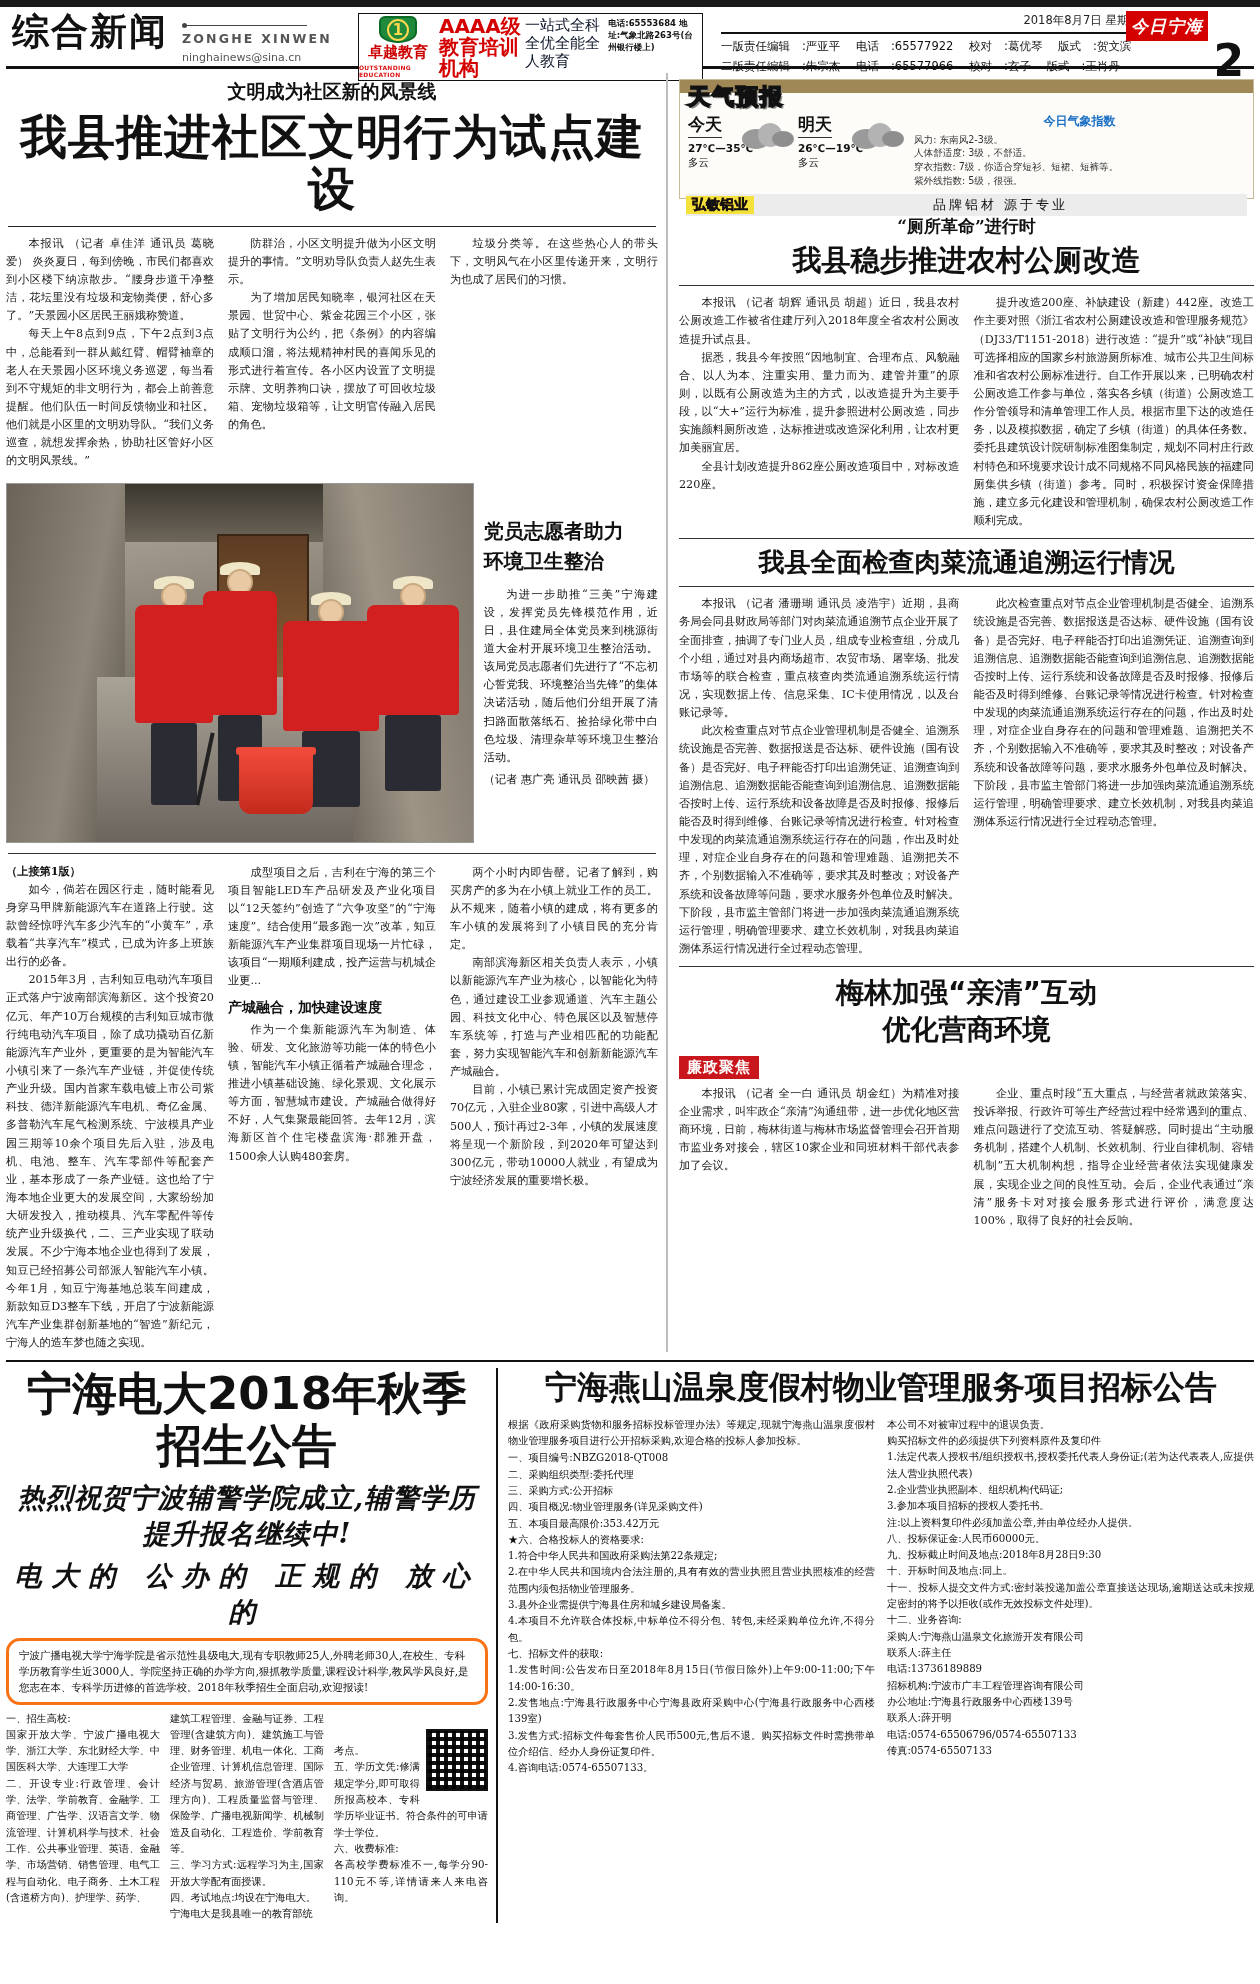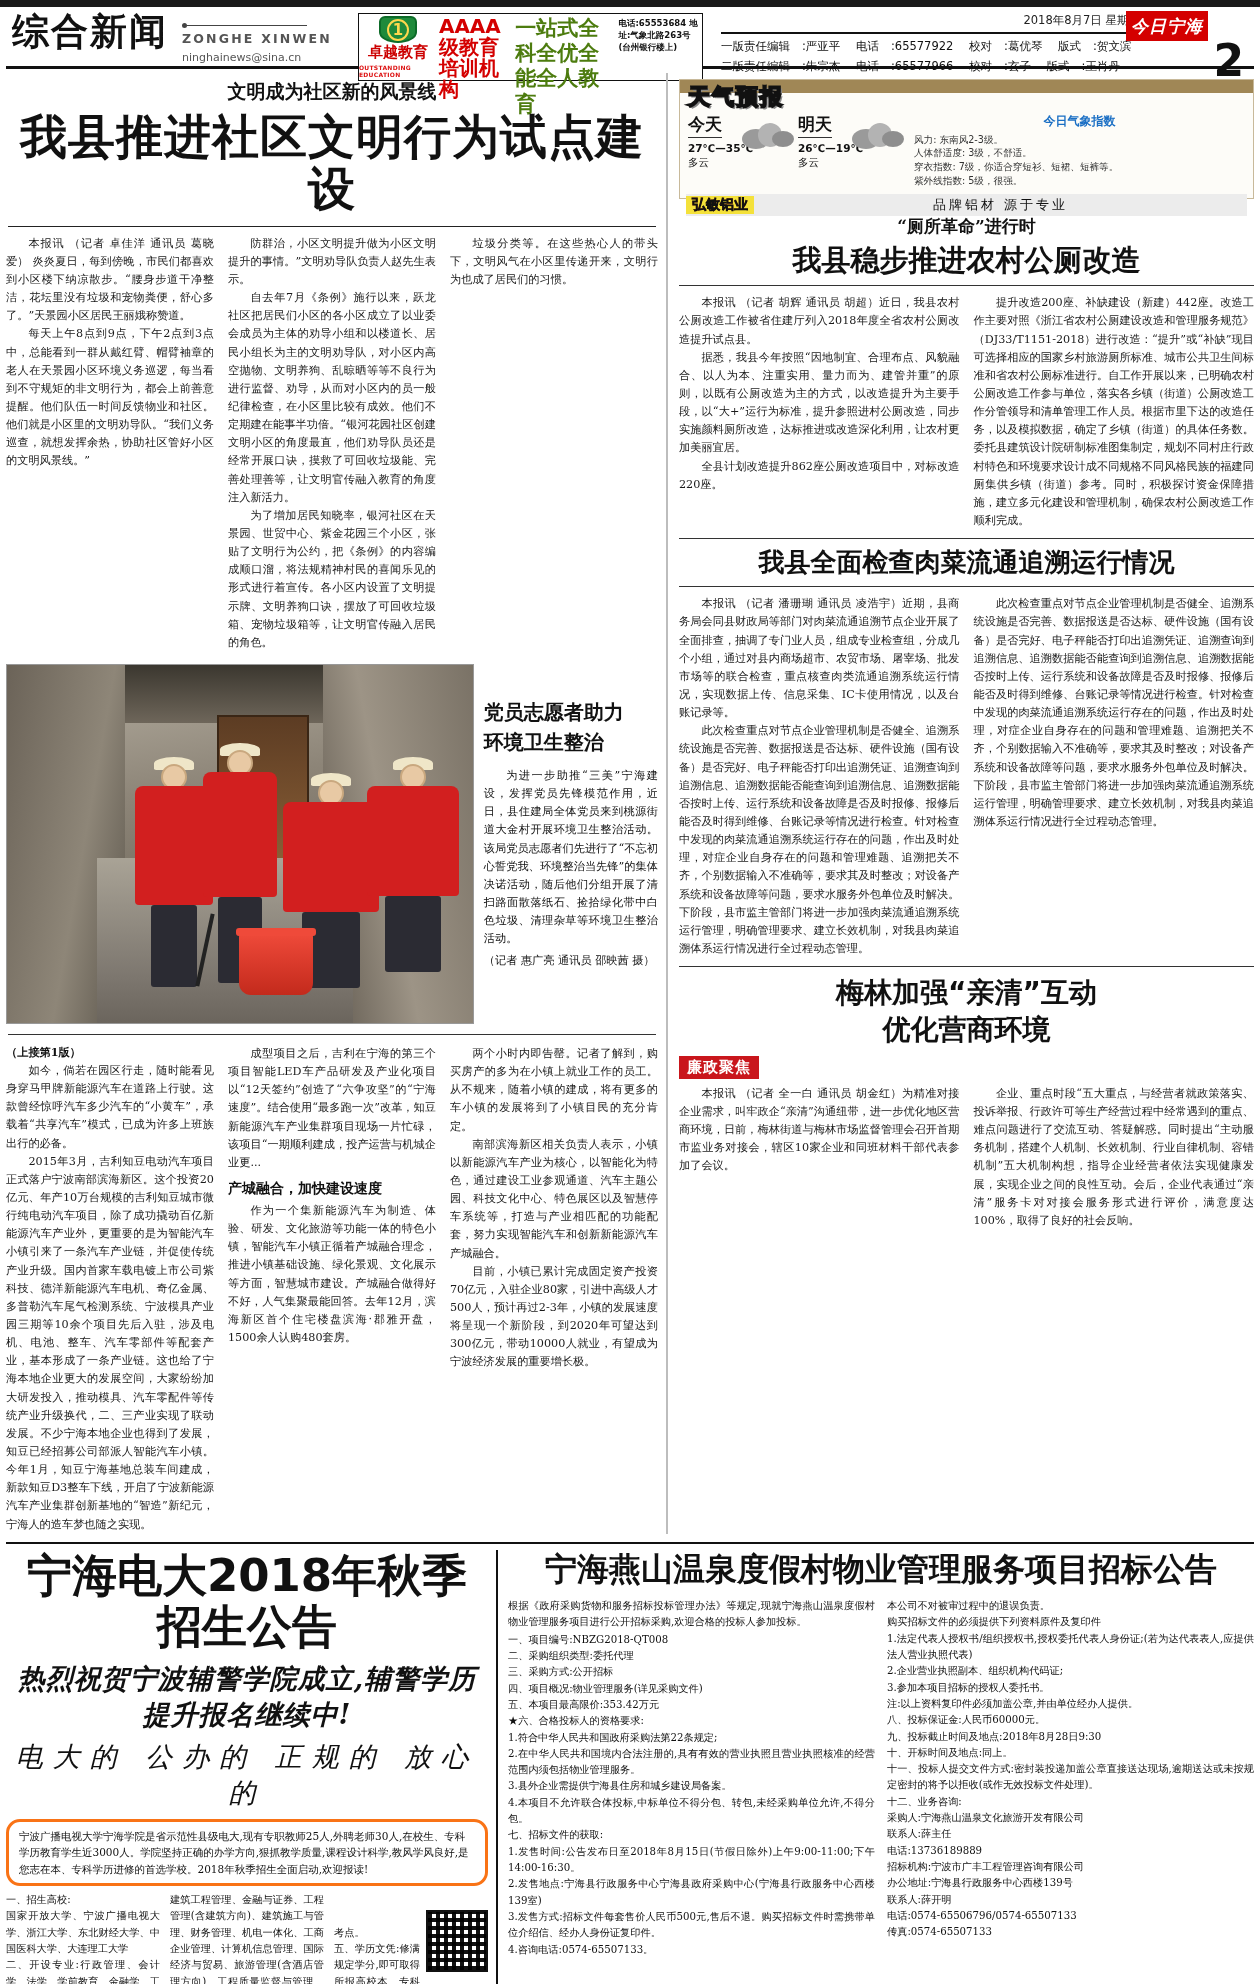--- a/index.html
+++ b/index.html
@@ -43,21 +43,21 @@
     border:2px solid #0d6b28;
   }
   .shield .inner-ring {
     width:22px;height:22px;border-radius:50%;border:2px solid #ffd84d;
     color:#ffd84d;font-size:15px;font-weight:700;display:flex;align-items:center;justify-content:center;
   }
   .mad-logo .oe { font-size:6px; color:#d11; letter-spacing:.3px; margin-top:2px; font-weight:700;}
   .mad-zy { font-size:15px; font-weight:700; color:#c00; }
   .mad-text { flex:1; padding:2px 4px 2px 2px; display:flex; flex-direction:row; justify-content:center; }
   .mad-l1 { font-size:20px; font-weight:800; color:#d40000; letter-spacing:0px; line-height:1.05; }
-  .mad-l2 { font-size:21px; font-weight:700; color:#4d7c0f; letter-spacing:0px; line-height:1.2; }
+  .mad-l2 { font-size:15px; font-weight:400; color:#0f172a; letter-spacing:0px; line-height:1.2; }
   .mad-l3 { font-size:8.5px; font-weight:700; color:#111; margin-top:2px; }
 
   
   .mast-right { flex:1; padding-left:18px; position:relative; }
   .mr-date { font-size:11.5px; color:#222; text-align:right; padding-right:110px; }
   .mr-rule { height:1.6px; background:#111; margin:4px 0 5px 0; margin-right:95px;}
   .mr-line { font-size:11.5px; color:#111; margin-bottom:5px; padding-right:95px; }
   .mr-line span { margin-right:12px; }
   .brandbox {
     position:absolute; right:42px; top:-2px; width:82px; height:30px;
@@ -189,21 +189,21 @@
   
   .bigad-wrap { display:flex; margin:8px 6px 0 6px; border-top:2.5px solid #111; padding-top:6px; }
   .bigad-l { width:492px; padding-right:8px; border-right:2px solid #111; }
   .bigad-r { flex:1; padding-left:10px; }
   .ad-title1 { font-size:45px; font-weight:800; text-align:center; letter-spacing:0px; line-height:1.15; }
   .ad-script {
     font-size:27px; font-weight:700; text-align:center; margin-top:8px;
     font-family:"DejaVu Serif","Liberation Serif",serif; font-style:italic; letter-spacing:1px;
   }
   .ad-script2 {
-    font-size:27px; font-weight:400; text-align:center; margin-top:6px; letter-spacing:10px;
+    font-size:27px; font-weight:700; text-align:center; margin-top:6px; letter-spacing:10px;
     font-family:"DejaVu Serif","Liberation Serif",serif; font-style:italic;
   }
   .ad-box { border:3px solid #f97316; border-radius:14px; margin-top:8px; padding:6px 10px; }
   .ad-box p { font-size:10.5px; line-height:1.55; font-family:"DejaVu Serif","Liberation Serif",serif; }
   .ad-cols { display:flex; gap:10px; margin-top:6px; }
   .ad-cols .c { flex:1; font-size:10.2px; line-height:1.6; font-family:"DejaVu Serif","Liberation Serif",serif; text-align:justify;}
   .qr { width:62px; height:62px; background:
       repeating-linear-gradient(0deg,#111 0 4px,#fff 4px 8px),
       repeating-linear-gradient(90deg,#111 0 4px,transparent 4px 8px);
       background-blend-mode:multiply; float:right; margin:2px 0 2px 6px; border:2px solid #111;}
@@ -279,21 +279,20 @@
       <div class="lead-head">我县推进社区文明行为试点建设</div>
       <div class="lead-rule"></div>
 
       <div class="cols3">
         <div class="col">
           <div class="atext">本报讯 （记者 卓佳洋 通讯员 葛晓爱） 炎炎夏日，每到傍晚，市民们都喜欢到小区楼下纳凉散步。“腰身步道干净整洁，花坛里没有垃圾和宠物粪便，舒心多了。”天景园小区居民王丽娥称赞道。</div>
           <div class="atext">每天上午8点到9点，下午2点到3点中，总能看到一群从戴红臂、帽臂袖章的老人在天景园小区环境义务巡逻，每当看到不守规矩的非文明行为，都会上前善意提醒。他们队伍一时间反馈物业和社区。他们就是小区里的文明劝导队。“我们义务巡查，就想发挥余热，协助社区管好小区的文明风景线。”</div>
         </div>
         <div class="col">
           <div class="atext">防群治，小区文明提升做为小区文明提升的事情。”文明劝导队负责人赵先生表示。</div>
-          <div class="atext">自去年7月《条例》施行以来，跃龙社区把居民们小区的各小区成立了以业委会成员为主体的劝导小组和以楼道长、居民小组长为主的文明劝导队，对小区内高空抛物、文明养狗、乱晾晒等等不良行为进行监督、劝导，从而对小区内的员一般纪律检查，在小区里比较有成效。他们不定期建在能事半功倍。“银河花园社区创建文明小区的角度最直，他们劝导队员还是经常开展口诀，摸救了可回收垃圾能、完善处理善等，让文明官传融入教育的角度注入新活力。</div>
           <div class="atext">为了增加居民知晓率，银河社区在天景园、世贸中心、紫金花园三个小区，张贴了文明行为公约，把《条例》的内容编成顺口溜，将法规精神村民的喜闻乐见的形式进行着宣传。各小区内设置了文明提示牌、文明养狗口诀，摆放了可回收垃圾箱、宠物垃圾箱等，让文明官传融入居民的角色。</div>
         </div>
         <div class="col">
           <div class="atext">垃圾分类等。在这些热心人的带头下，文明风气在小区里传递开来，文明行为也成了居民们的习惯。</div>
         </div>
       </div>
 
       <div class="photo-row">
         <div class="photo">
           <div class="ph-roof"></div>

